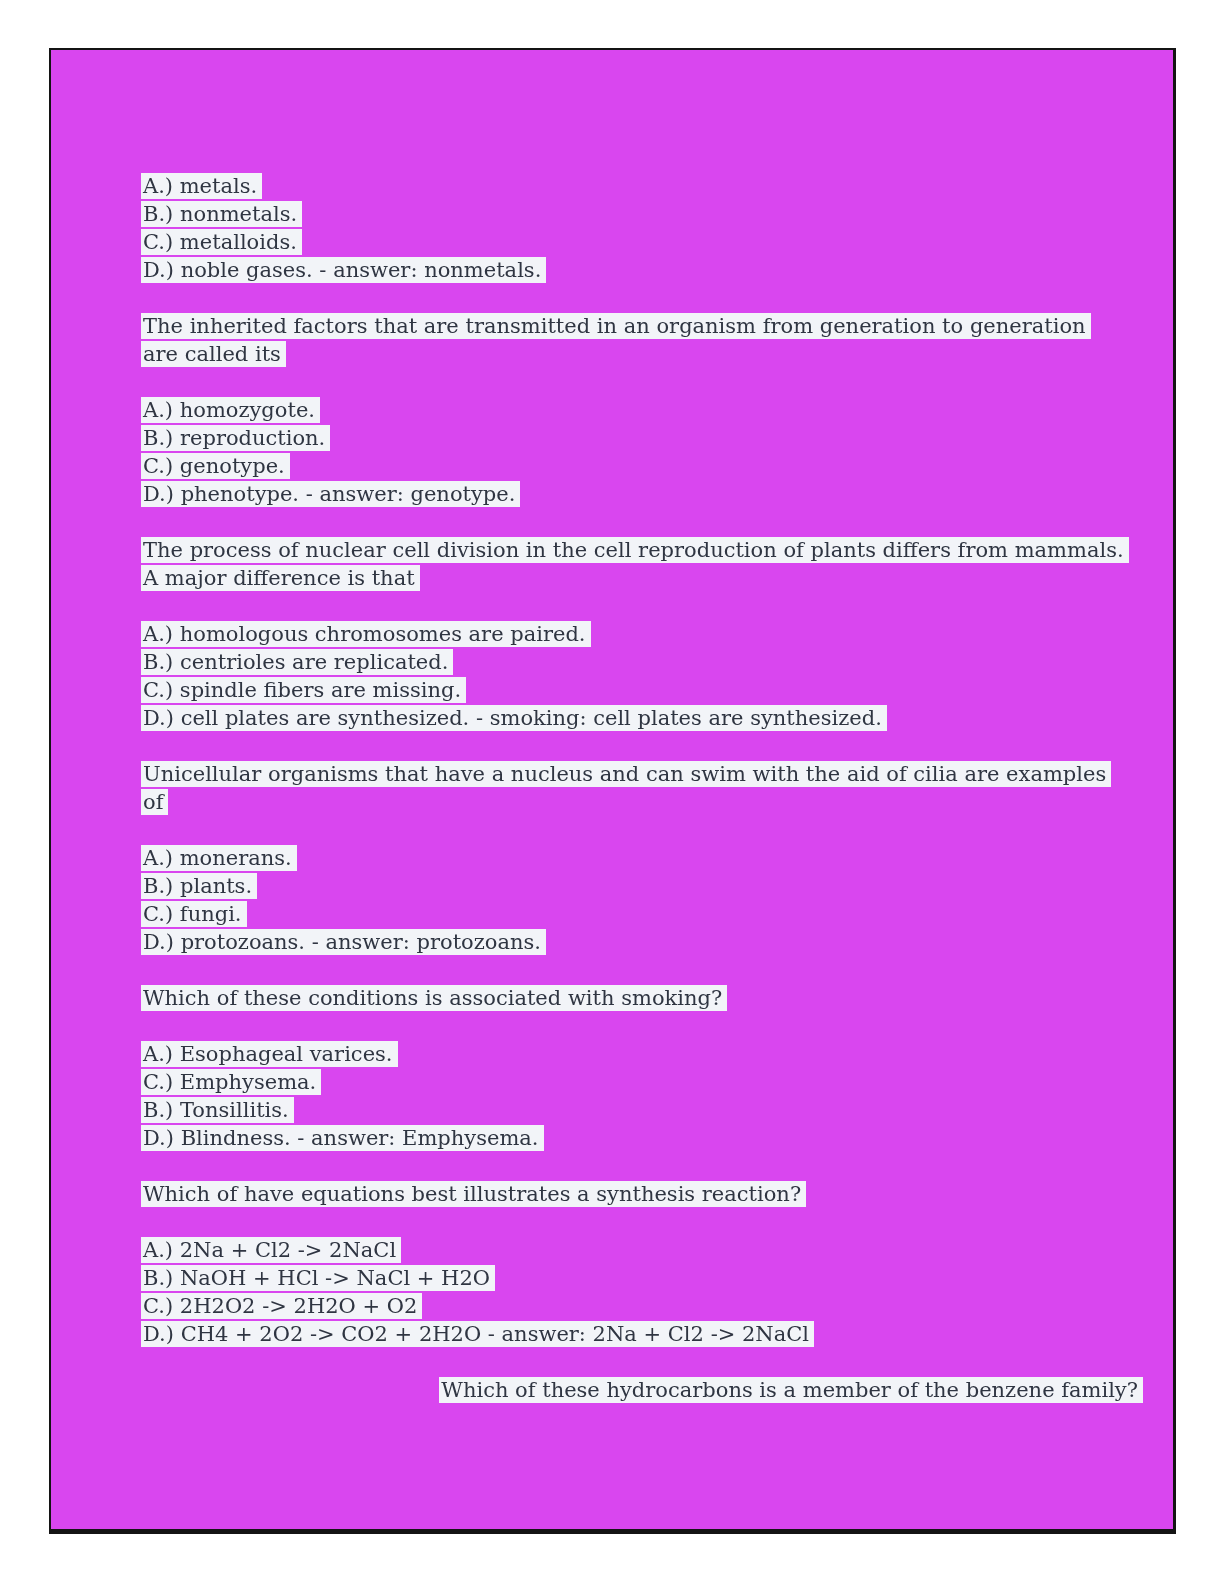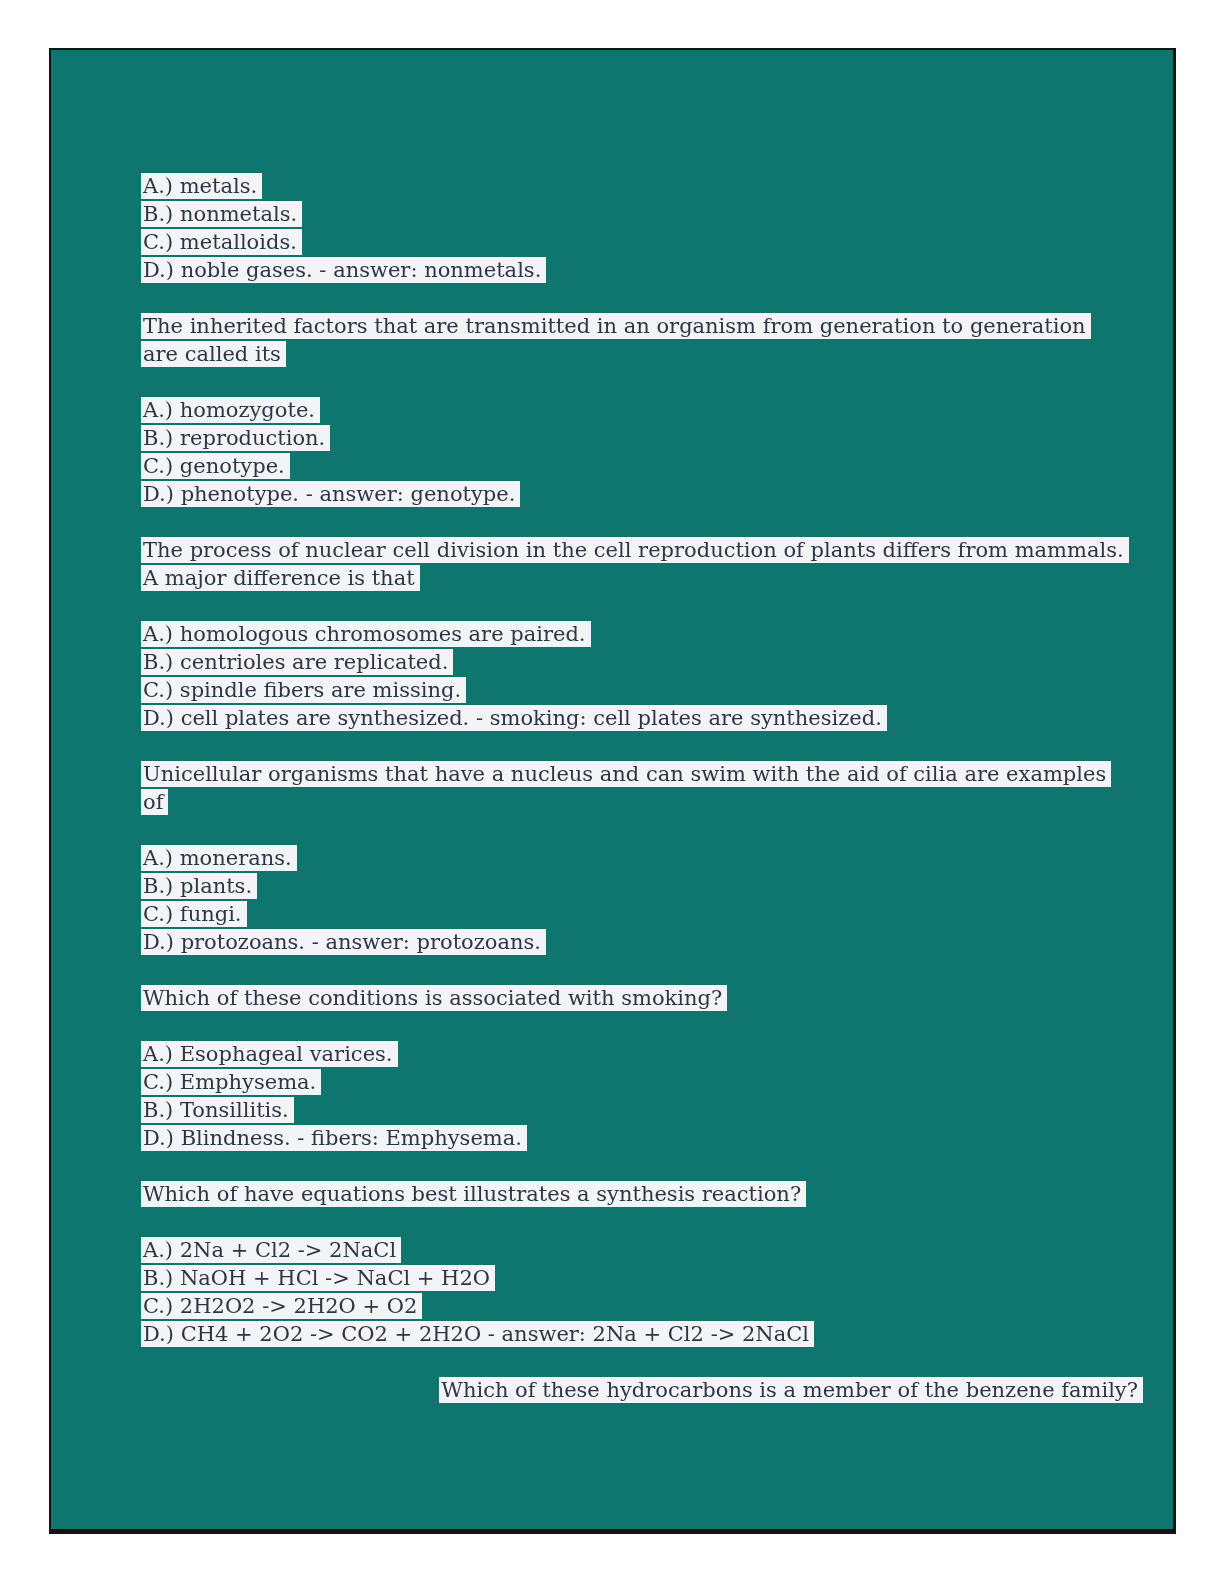--- a/index.html
+++ b/index.html
@@ -17,21 +17,21 @@
   .page-frame {
     position: absolute;
     left: 49px;
     top: 48px;
     width: 1127px;
     height: 1486px;
     box-sizing: border-box;
     border-style: solid;
     border-color: #141414;
     border-width: 2px 3px 5px 2px;
-    background: #0f766e;
+    background: #d946ef;
   }
   .doc-content {
     position: absolute;
     left: 92px;
     top: 122px;
     width: 1000px;
   }
   .block {
     margin: 0 0 28px 0;
   }
@@ -100,21 +100,21 @@
     </div>
 
     <div class="block">
       <div class="line"><span class="hl">Which of these conditions is associated with smoking?</span></div>
     </div>
 
     <div class="block">
       <div class="line"><span class="hl">A.) Esophageal varices.</span></div>
       <div class="line"><span class="hl">C.) Emphysema.</span></div>
       <div class="line"><span class="hl">B.) Tonsillitis.</span></div>
-      <div class="line"><span class="hl">D.) Blindness. - fibers: Emphysema.</span></div>
+      <div class="line"><span class="hl">D.) Blindness. - answer: Emphysema.</span></div>
     </div>
 
     <div class="block">
       <div class="line"><span class="hl">Which of have equations best illustrates a synthesis reaction?</span></div>
     </div>
 
     <div class="block">
       <div class="line"><span class="hl">A.) 2Na + Cl2 -&gt; 2NaCl</span></div>
       <div class="line"><span class="hl">B.) NaOH + HCl -&gt; NaCl + H2O</span></div>
       <div class="line"><span class="hl">C.) 2H2O2 -&gt; 2H2O + O2</span></div>

